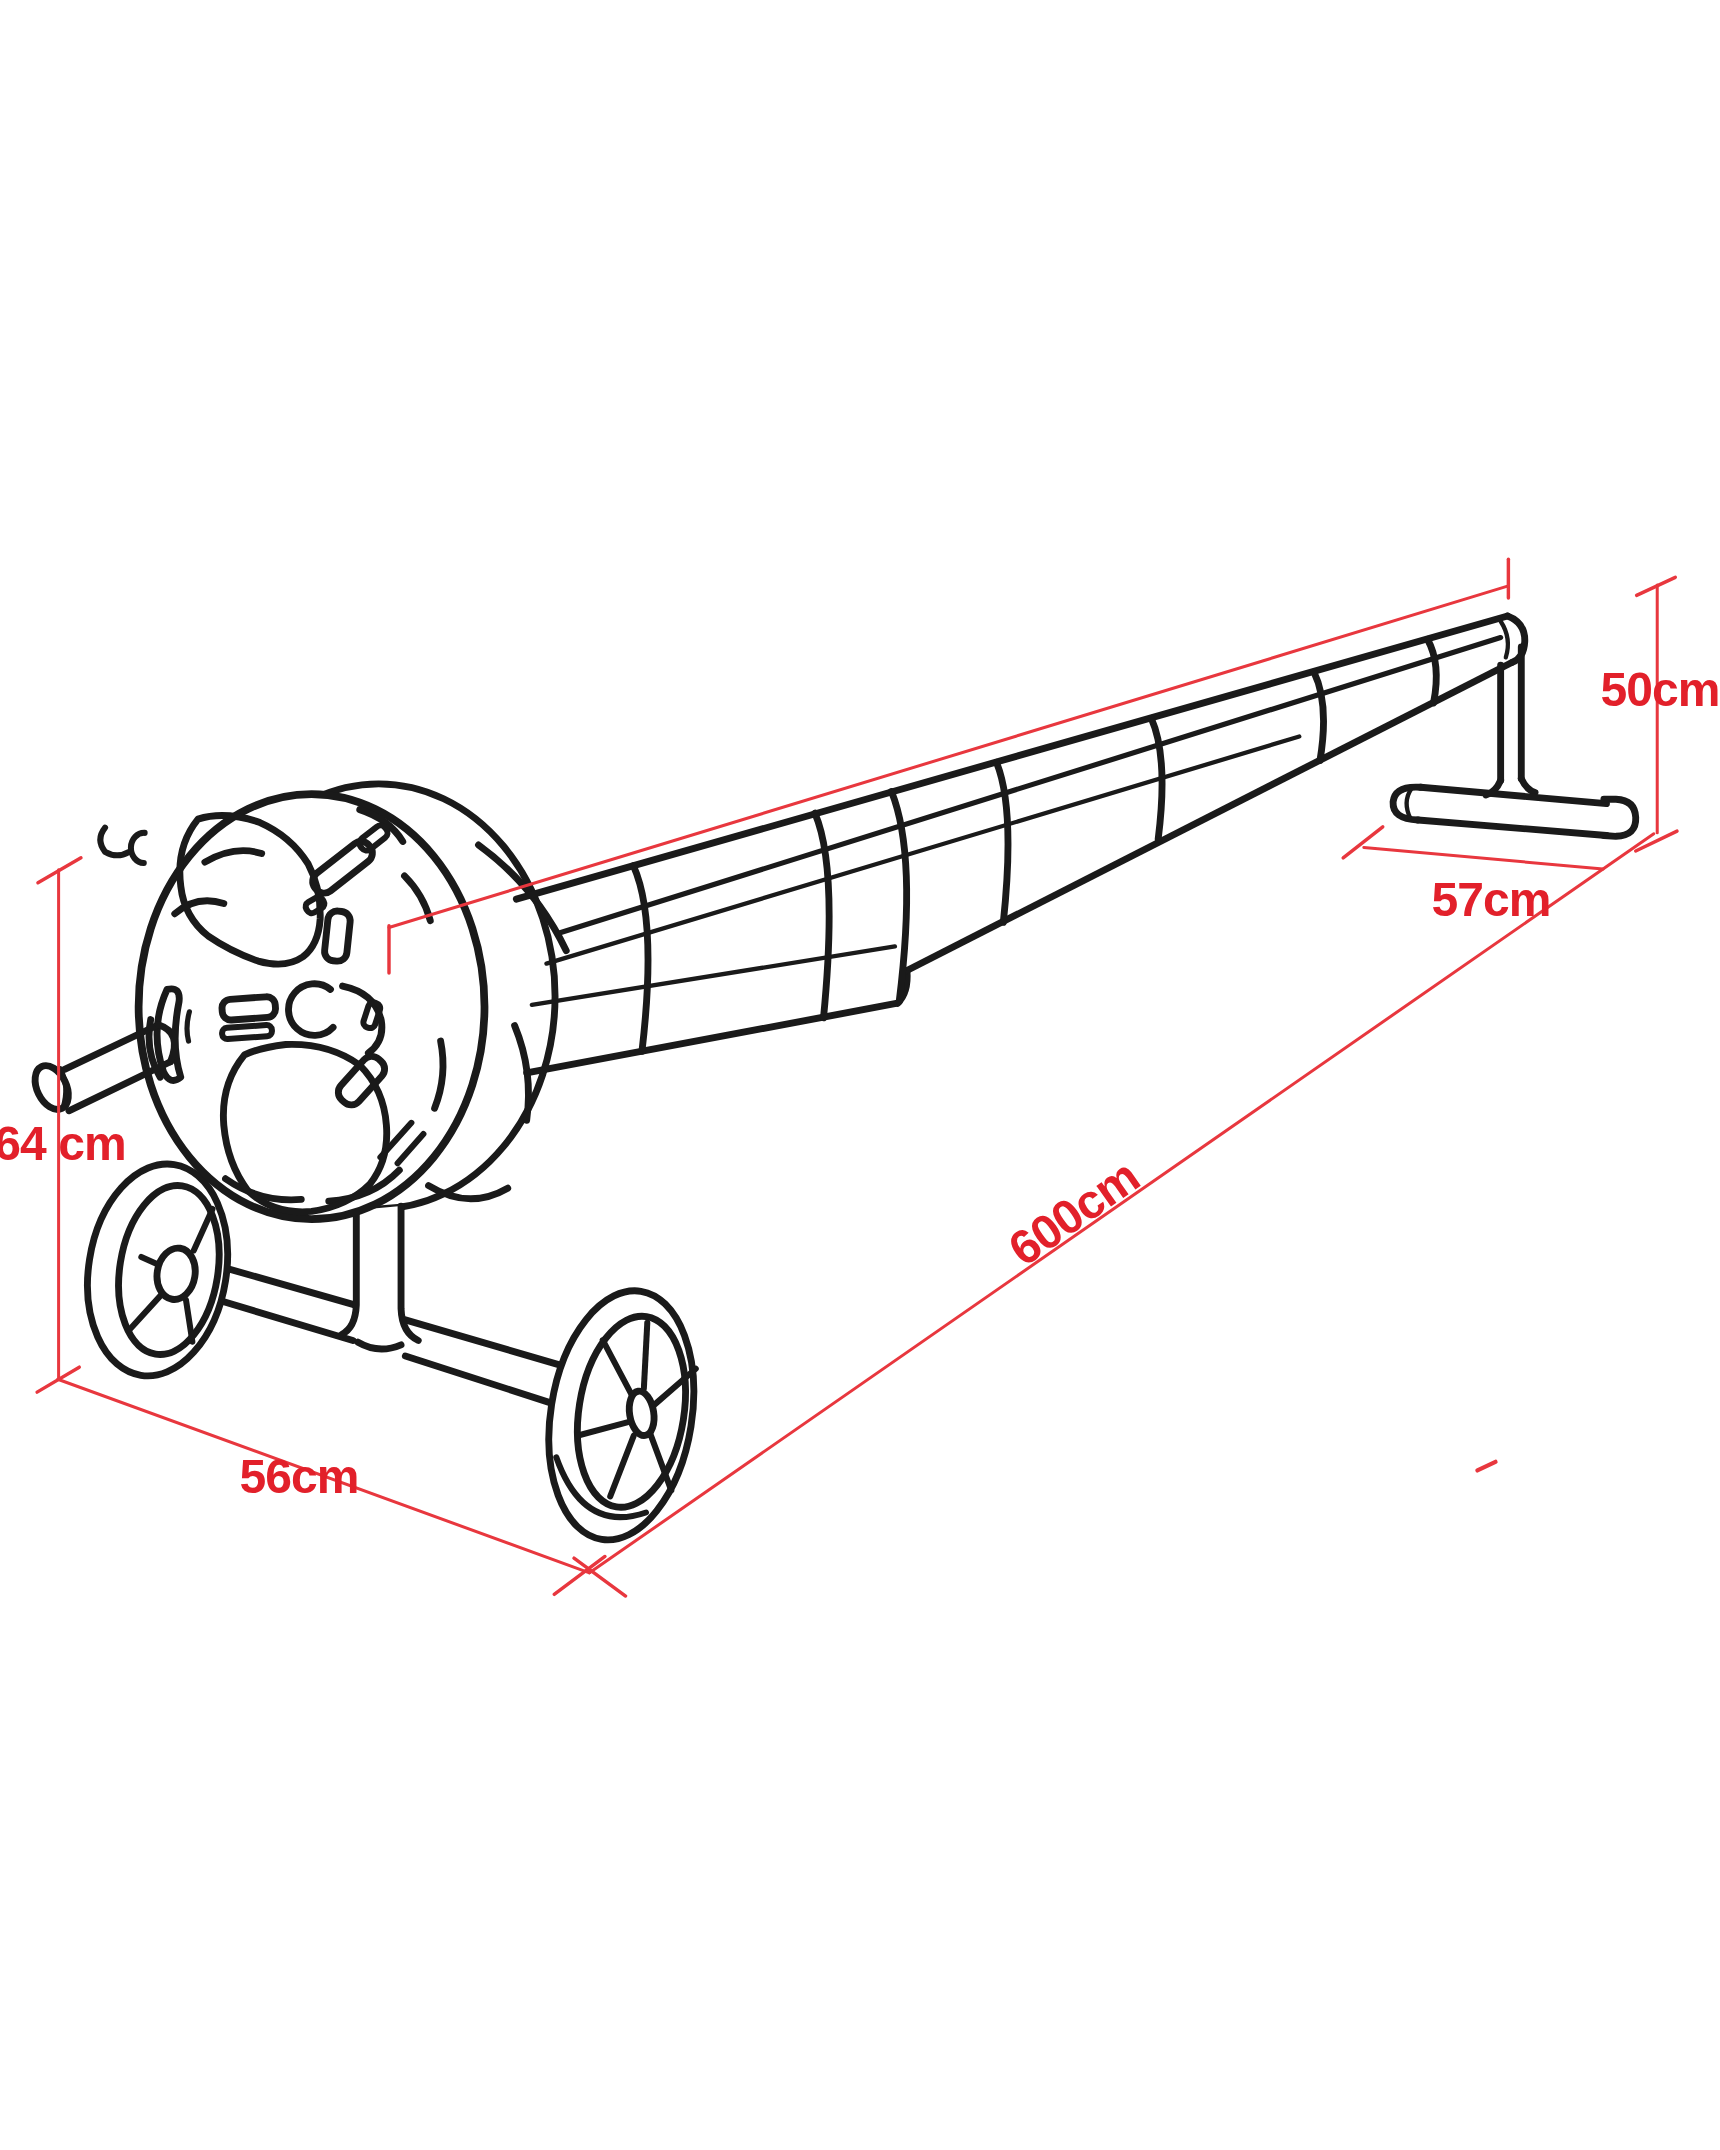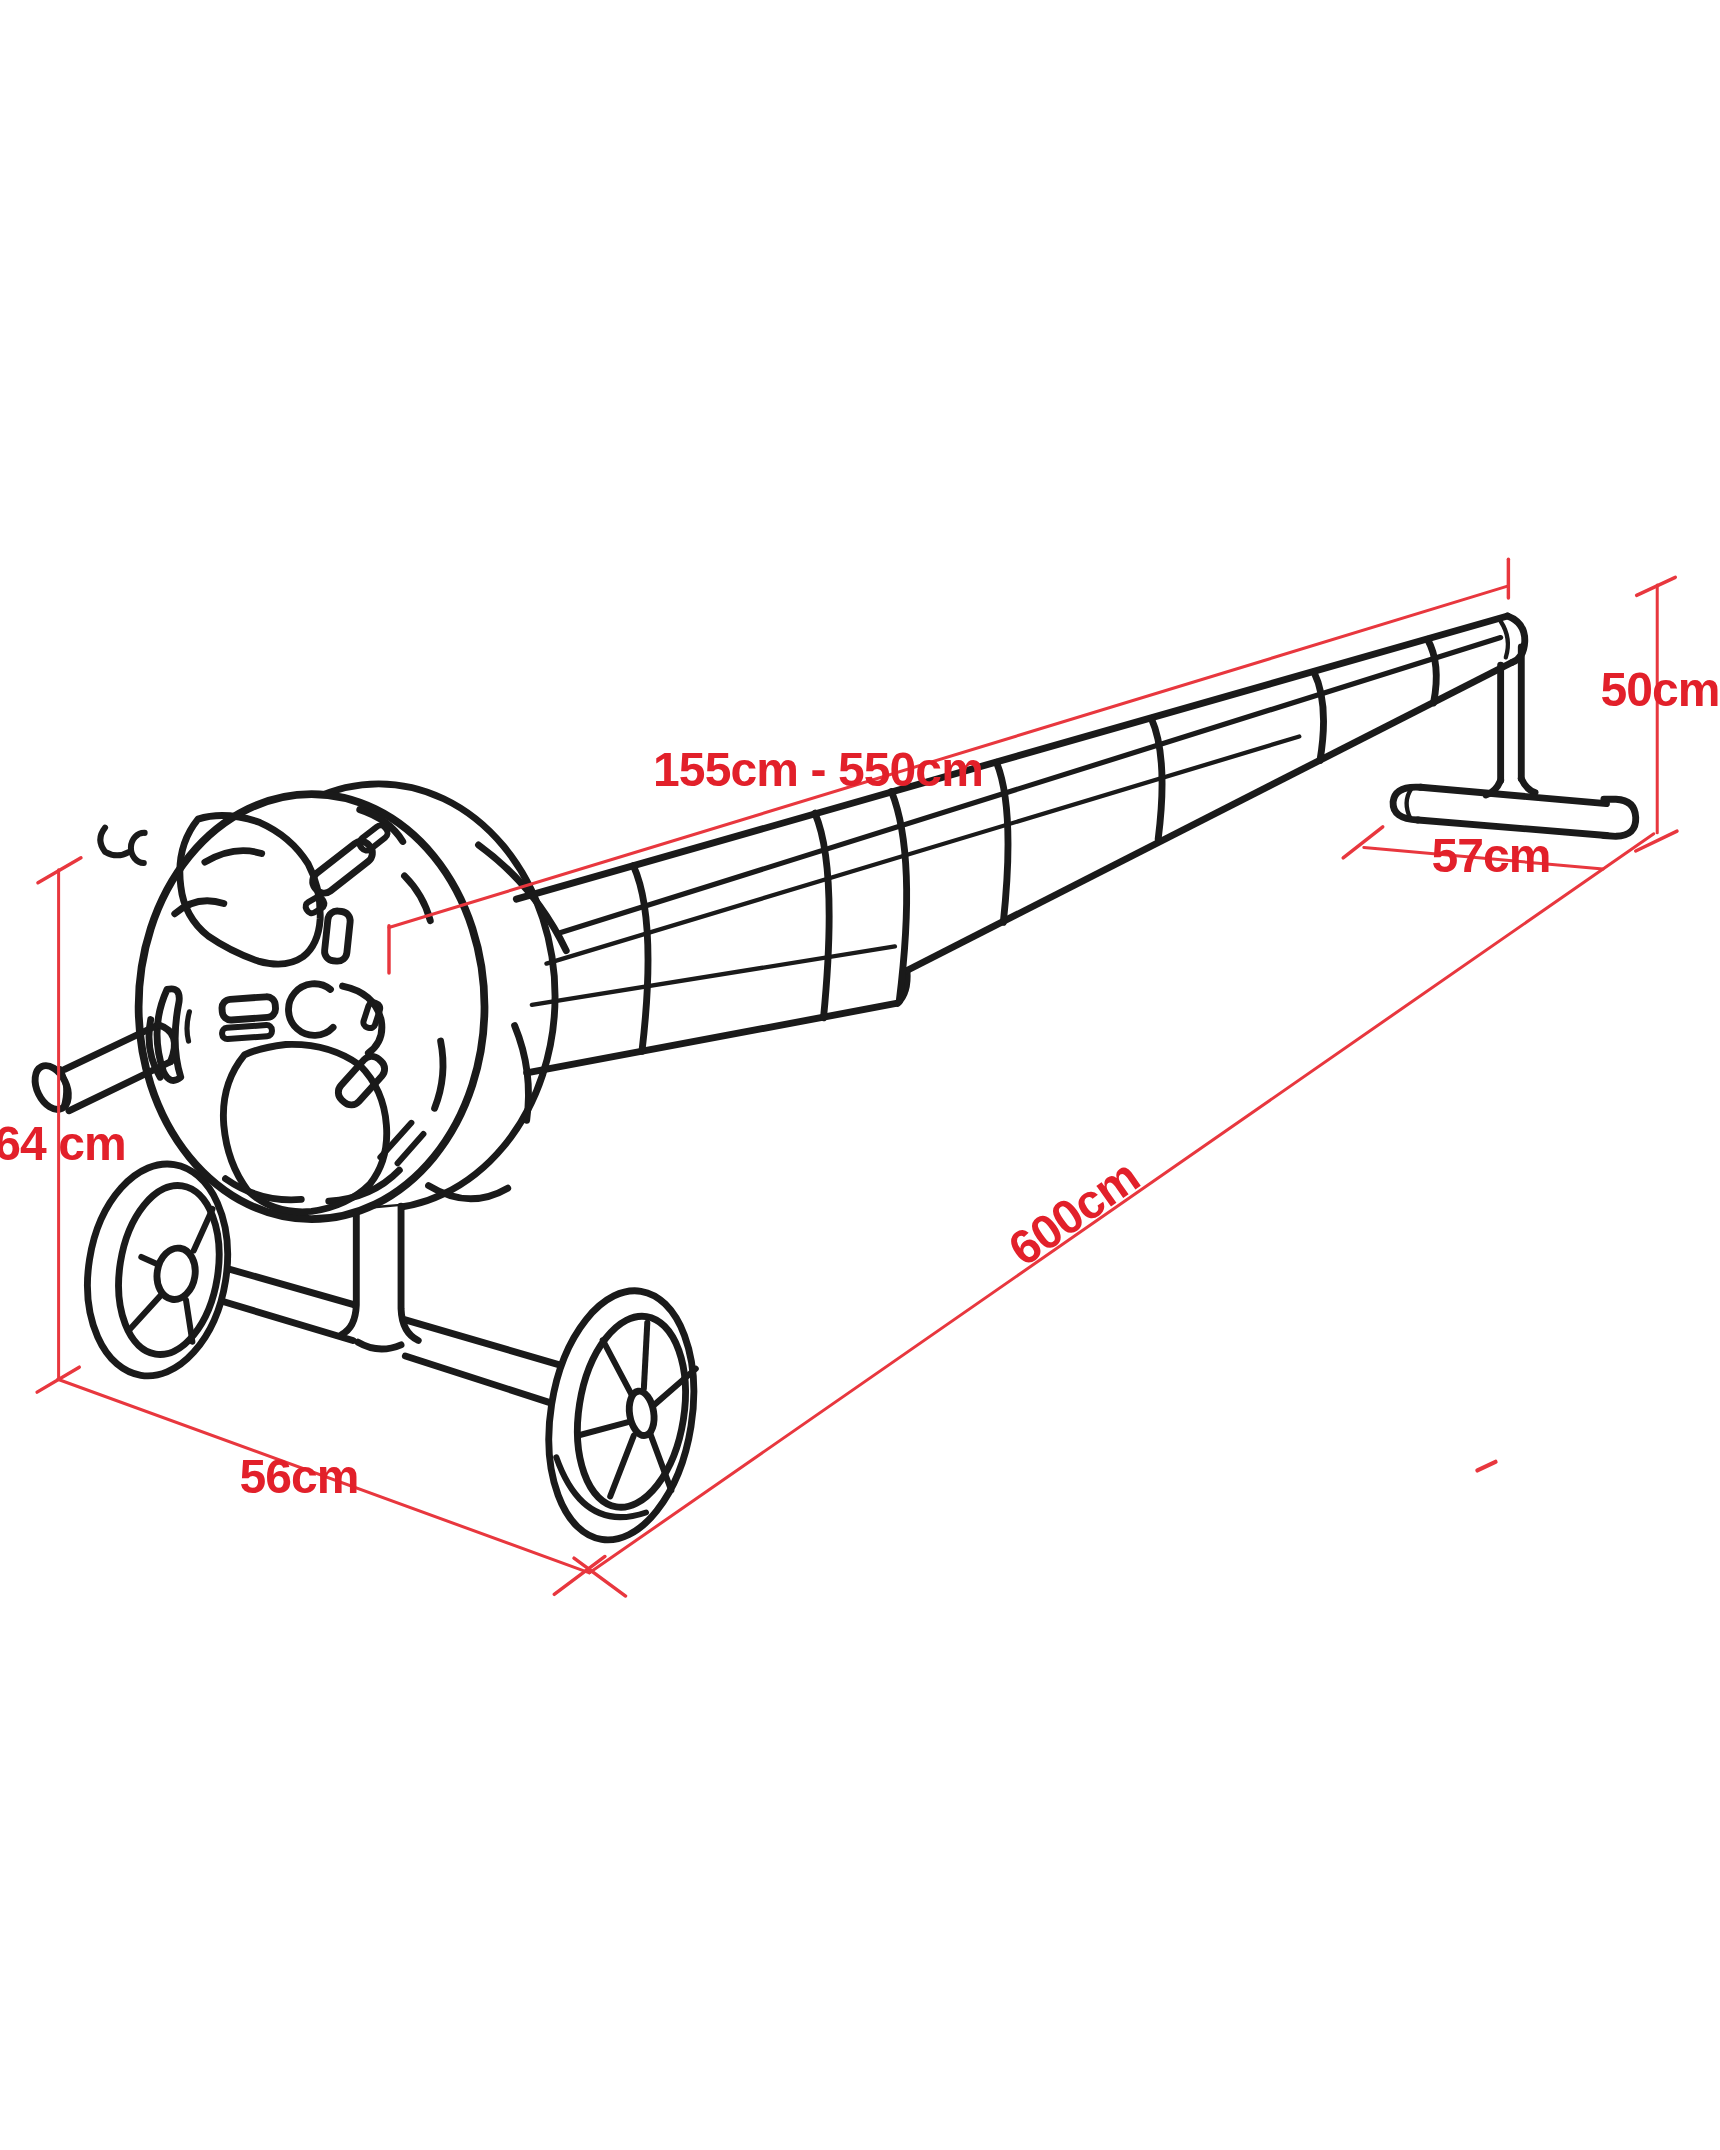--- a/index.html
+++ b/index.html
@@ -186,25 +186,24 @@
       <g>
         <path d="M 685 1828 L 1922 969" stroke-width="3.5"></path>
         <path d="M 644 1853 L 703 1809"></path>
         <path d="M 667 1811 L 727 1855"></path>
       </g>
 
       <path d="M 1717 1709 L 1738 1699" stroke-width="5"></path>
     </g>
   </svg>
 
-  <div class="lbl" style="left:818px;top:770px;">155cm - 550cm</div>
 
   <div class="lbl" style="left:1660px;top:690px;">50cm</div>
 
-  <div class="lbl" style="left:1491px;top:856px;">57cm</div>
+  <div class="lbl" style="left:1491px;top:900px;">57cm</div>
 
   <div class="lbl" style="left:60px;top:1144px;">64 cm</div>
 
   <div class="lbl" style="left:299px;top:1477px;text-align:center;">56cm</div>
 
   <div class="lbl rot" style="left:1074px;top:1213px;">600cm</div>
 
 </div>
 
 

